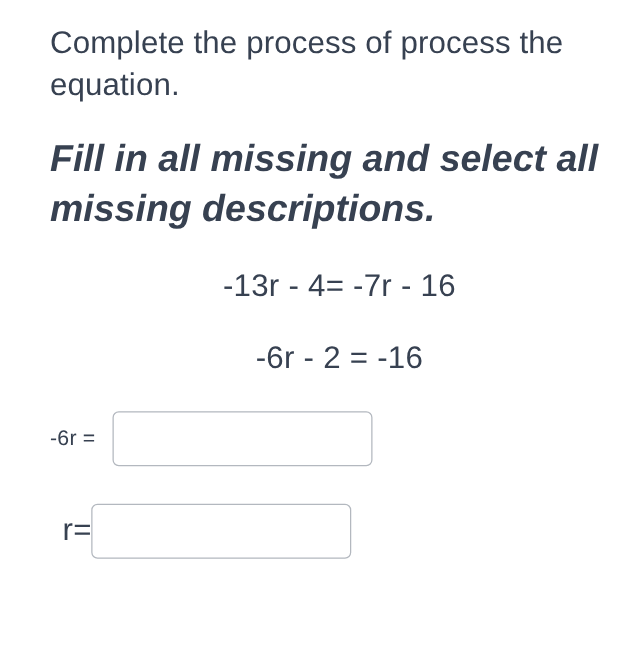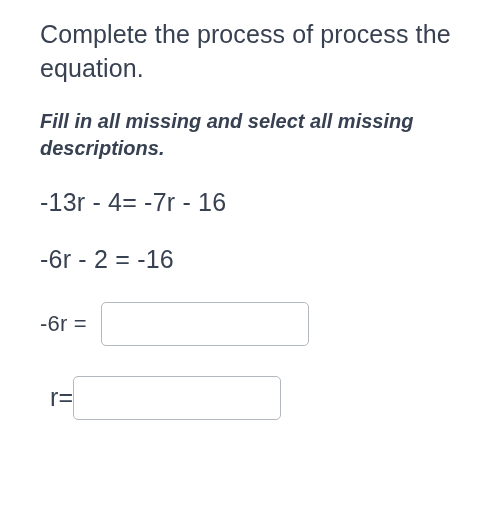--- a/index.html
+++ b/index.html
@@ -16,41 +16,42 @@
     box-sizing: border-box;
   }
   .instr1 {
     font-size: 25px;
     line-height: 1.35;
     color: #374151;
     margin-bottom: 22px;
     letter-spacing: 0.1px;
   }
   .instr2 {
-    font-size: 20px;
+    font-size: 30px;
     line-height: 1.35;
     font-style: italic;
     font-weight: 600;
     color: #374151;
     margin-bottom: 26px;
   }
   .eq {
     font-size: 25px;
     font-family: "Segoe UI", "Helvetica Neue", Arial, sans-serif;
     color: #374151;
     margin-bottom: 28px;
     letter-spacing: 0.2px;
+    text-align: center;
   }
   .row {
     display: flex;
     align-items: center;
     margin-bottom: 30px;
   }
   .row .lhs {
-    font-size: 22px;
+    font-size: 17px;
     color: #374151;
     letter-spacing: 0.2px;
   }
   .row .gap {
     width: 14px;
   }
   .ansbox {
     height: 44px;
     border: 1px solid #b3b8bf;
     border-radius: 5px;

